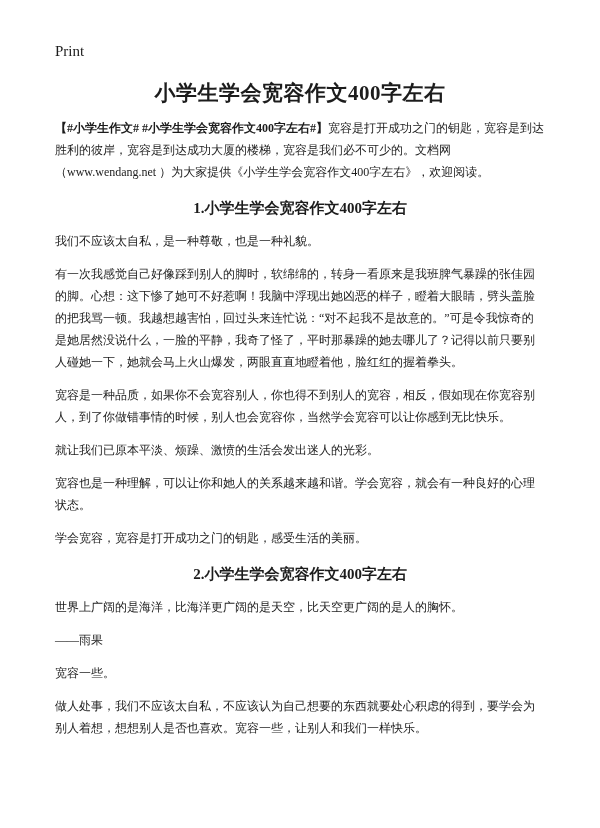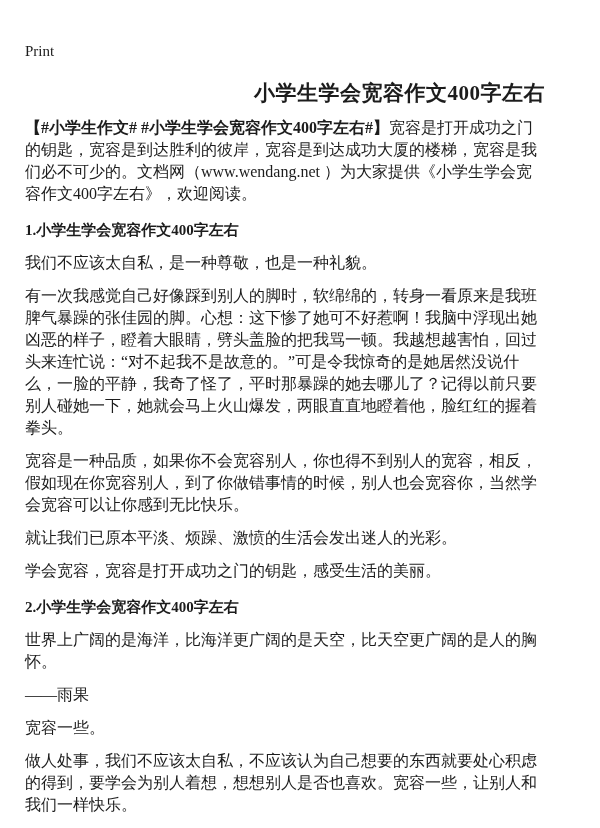--- a/index.html
+++ b/index.html
@@ -1,52 +1,53 @@
 <!DOCTYPE html>
 <html lang="zh"><head>
 <meta charset="utf-8">
 <style>
   html, body { margin: 0; padding: 0; background: #ffffff; }
   .page {
     width: 600px;
     height: 828px;
     background: #ffffff;
     box-sizing: border-box;
-    padding: 42px 55px 0 25px;
+    padding: 42px 55px 0 55px;
     font-family: "Liberation Serif", "DejaVu Serif", serif;
     color: #1c1c1c;
     overflow: hidden;
   }
   .print {
     font-size: 15px;
     line-height: 18px;
     margin: 0 0 12px 0;
     color: #1c1c1c;
     text-decoration: none;
     display: inline-block;
   }
   h1.title {
     font-size: 21px;
     line-height: 26px;
     font-weight: bold;
-    text-align: right;
+    text-align: center;
     margin: 8px 0 2px 0;
     letter-spacing: 0.5px;
   }
   .content p {
-    font-size: 16px;
+    font-size: 12px;
     line-height: 22px;
     margin: 11px 0;
     text-align: left;
   }
   .content h2 {
     font-size: 15px;
     line-height: 22px;
     font-weight: bold;
     margin: 14px 0 11px 0;
+    text-align: center;
   }
   .content strong { font-weight: bold; }
 </style>
 </head>
 <body>
 
 <div class="page">
 
   <a href="#" class="print">Print</a>
 
@@ -55,20 +56,21 @@
   <div class="content">
 
     <p><strong>【#小学生作文# #小学生学会宽容作文400字左右#】</strong><span>宽容是打开成功之门的钥匙，宽容是到达胜利的彼岸，宽容是到达成功大厦的楼梯，宽容是我们必不可少的。文档网（www.wendang.net ）为大家提供《小学生学会宽容作文400字左右》，欢迎阅读。</span></p>
 
     <h2>1.小学生学会宽容作文400字左右</h2>
 
     <p>我们不应该太自私，是一种尊敬，也是一种礼貌。</p>
     <p>有一次我感觉自己好像踩到别人的脚时，软绵绵的，转身一看原来是我班脾气暴躁的张佳园的脚。心想：这下惨了她可不好惹啊！我脑中浮现出她凶恶的样子，瞪着大眼睛，劈头盖脸的把我骂一顿。我越想越害怕，回过头来连忙说：“对不起我不是故意的。”可是令我惊奇的是她居然没说什么，一脸的平静，我奇了怪了，平时那暴躁的她去哪儿了？记得以前只要别人碰她一下，她就会马上火山爆发，两眼直直地瞪着他，脸红红的握着拳头。</p>
     <p>宽容是一种品质，如果你不会宽容别人，你也得不到别人的宽容，相反，假如现在你宽容别人，到了你做错事情的时候，别人也会宽容你，当然学会宽容可以让你感到无比快乐。</p>
     <p>就让我们已原本平淡、烦躁、激愤的生活会发出迷人的光彩。</p>
+    <p>宽容也是一种理解，可以让你和她人的关系越来越和谐。学会宽容，就会有一种良好的心理状态。</p>
     <p>学会宽容，宽容是打开成功之门的钥匙，感受生活的美丽。</p>
 
     <h2>2.小学生学会宽容作文400字左右</h2>
 
     <p>世界上广阔的是海洋，比海洋更广阔的是天空，比天空更广阔的是人的胸怀。</p>
     <p>——雨果</p>
     <p>宽容一些。</p>
     <p>做人处事，我们不应该太自私，不应该认为自己想要的东西就要处心积虑的得到，要学会为别人着想，想想别人是否也喜欢。宽容一些，让别人和我们一样快乐。</p>
 
   </div>

